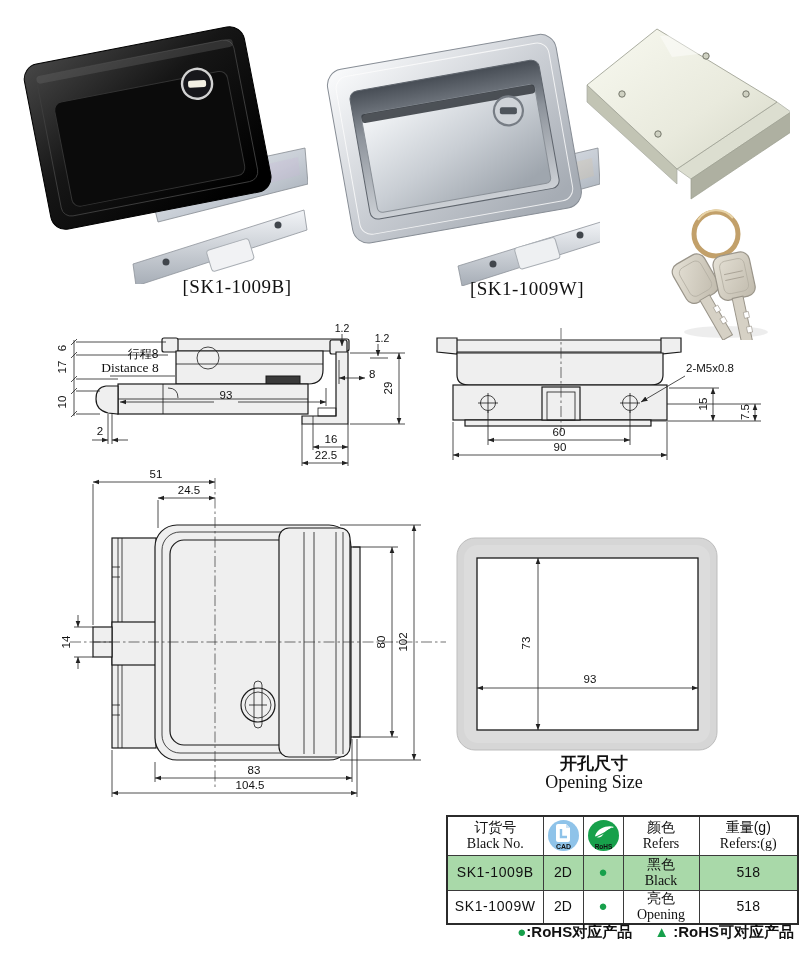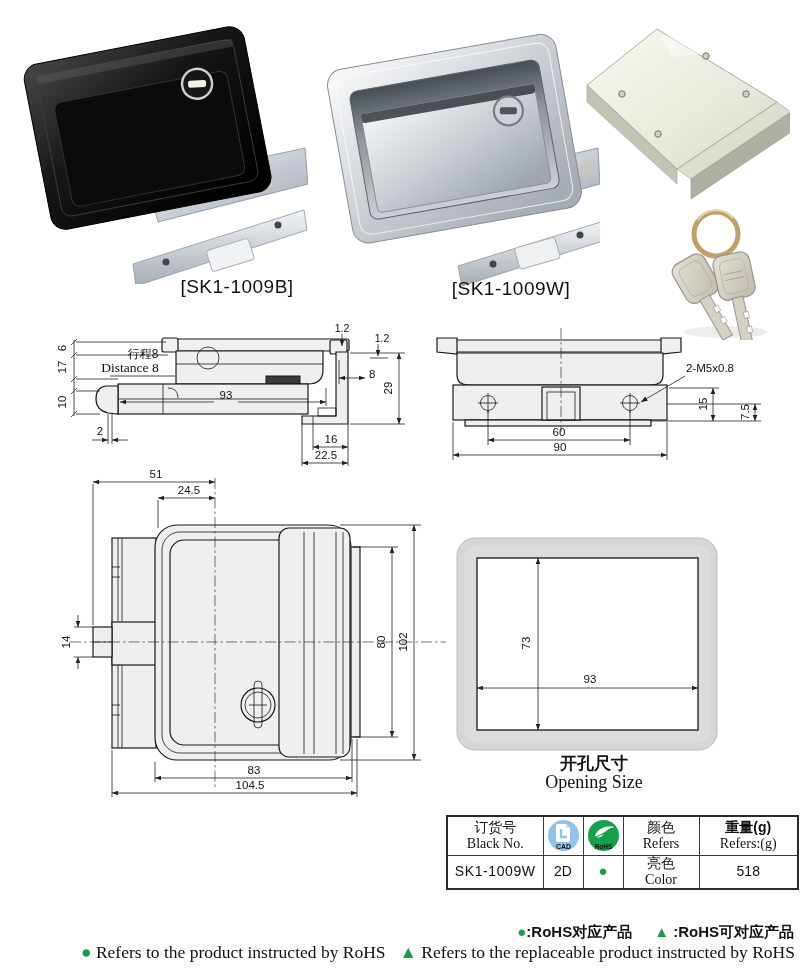--- a/index.html
+++ b/index.html
@@ -1,20 +1,20 @@
 <!DOCTYPE html>
 <html><head>
 <meta charset="utf-8">
 <style>
   * { margin:0; padding:0; box-sizing:border-box; }
   html,body { background:#fff; }
   body { font-family:"Liberation Sans", sans-serif; }
   .sheet { position:relative; width:800px; height:969px; background:#fff; overflow:hidden; }
   .abs { position:absolute; }
-  .photo-label { position:absolute; font-family:Liberation Sans, sans-serif; font-size:19px; color:#111; text-align:center; letter-spacing:0.5px; white-space:nowrap; }
+  .photo-label { position:absolute; font-family:Liberation Serif, serif; font-size:19px; color:#111; text-align:center; letter-spacing:0.5px; white-space:nowrap; }
   svg text { font-family:"Liberation Sans", sans-serif; fill:#111; }
   svg text.dim { font-size:11.5px; }
   svg text.dim-s { font-size:10.5px; }
   svg text.cjk { font-size:12px; }
   svg text.serif { font-family:"Liberation Serif", serif; font-size:13.5px; }
   svg text.cap-cn { font-size:17px; font-weight:bold; }
   svg text.cap-en { font-family:"Liberation Serif", serif; font-size:18px; }
   .shape { stroke:#1a1a1a; stroke-width:1.2; fill:#efefef; }
   .shape2 { stroke:#1a1a1a; stroke-width:0.8; fill:none; }
   .dimline { stroke:#222; stroke-width:0.8; fill:none; }
@@ -119,21 +119,21 @@
     <g transform="rotate(-10 150 120)">
       <rect x="30" y="34" width="232" height="176" rx="16" fill="url(#cp1)" stroke="#878d95"></rect>
       <rect x="38" y="42" width="216" height="160" rx="12" fill="none" stroke="#fdfdfd" opacity="0.8"></rect>
       <rect x="50" y="58" width="192" height="130" rx="8" fill="url(#cp2)" stroke="#5f656d"></rect>
       <rect x="58" y="82" width="176" height="100" rx="5" fill="url(#cp3)" stroke="#8a9097"></rect>
       <rect x="58" y="82" width="176" height="9" rx="3" fill="#31363c" opacity="0.85"></rect>
       <circle cx="204" cy="104" r="14.5" fill="#cfd3d8" stroke="#777d85" stroke-width="2.2"></circle>
       <rect x="195.5" y="100.5" width="17" height="7" rx="2" fill="#4e545b" transform="rotate(10 204 104)"></rect>
     </g>
   </svg>
-  <div class="photo-label" style="left:444px;top:278px;width:134px">[SK1-1009W]</div>
+  <div class="photo-label" style="left:460px;top:278px;width:134px">[SK1-1009W]</div>
 
   <svg class="abs" style="left:560px;top:12px" width="230" height="205" viewBox="0 0 230 205">
     <defs>
       <linearGradient id="bt" x1="0" y1="0" x2="1" y2="1">
         <stop offset="0" stop-color="#f8f9f0"></stop>
           <stop offset="0.6" stop-color="#e9eadd"></stop>
           <stop offset="1" stop-color="#d5d7c7"></stop>
       </linearGradient>
     </defs>
     <g>
@@ -410,37 +410,44 @@
           <path d="M8,17 C11,8 22,6 27,8 C23,10 19,11 16.5,15 C14,19 11,19.5 8,17 z" fill="#ffffff"></path>
           <path d="M9,18 C14,16 20,13 25,9" fill="none" stroke="#17a04b" stroke-width="1.2"></path>
           <text x="16.5" y="29.5" text-anchor="middle" style="font-size:6.5px;font-weight:bold" fill="#ffffff">RoHS</text>
         </svg>
       </td>
       <td>
         <div>颜色</div>
         <div class="t-serif">Refers</div>
       </td>
       <td>
-        <div style="font-weight:bold">重量(g)</div>
+        <div style="font-weight:normal">重量(g)</div>
         <div class="t-serif">Refers:(g)</div>
       </td>
+    </tr>
+    <tr class="hl" style="height:35px">
+      <td class="t-item">SK1-1009B</td>
+      <td>2D</td>
+      <td><span class="green-dot">●</span></td>
+      <td>
+        <div>黑色</div>
+        <div class="t-serif">Black</div>
+      </td>
+      <td>518</td>
     </tr>
     <tr style="height:34px">
       <td class="t-item">SK1-1009W</td>
       <td>2D</td>
       <td><span class="green-dot">●</span></td>
       <td>
         <div>亮色</div>
-        <div class="t-serif">Color</div>
+        <div class="t-serif">Opening</div>
       </td>
       <td>518</td>
     </tr>
   </tbody>
     </table>
 
   <div class="foot1">
     <span class="sym">●</span><span>:RoHS对应产品</span><span class="gap"></span><span class="sym">▲</span> <span>:RoHS可对应产品</span>
   </div>
-  <div class="foot2">
-    <span class="sym">●</span> <span>Refers to the product instructed by RoHS</span><span class="gap-s"></span><span class="sym">▲</span> <span>Refers to the replaceable product instructed by RoHS</span>
-  </div>
 
 </div>
 
 </body></html>

